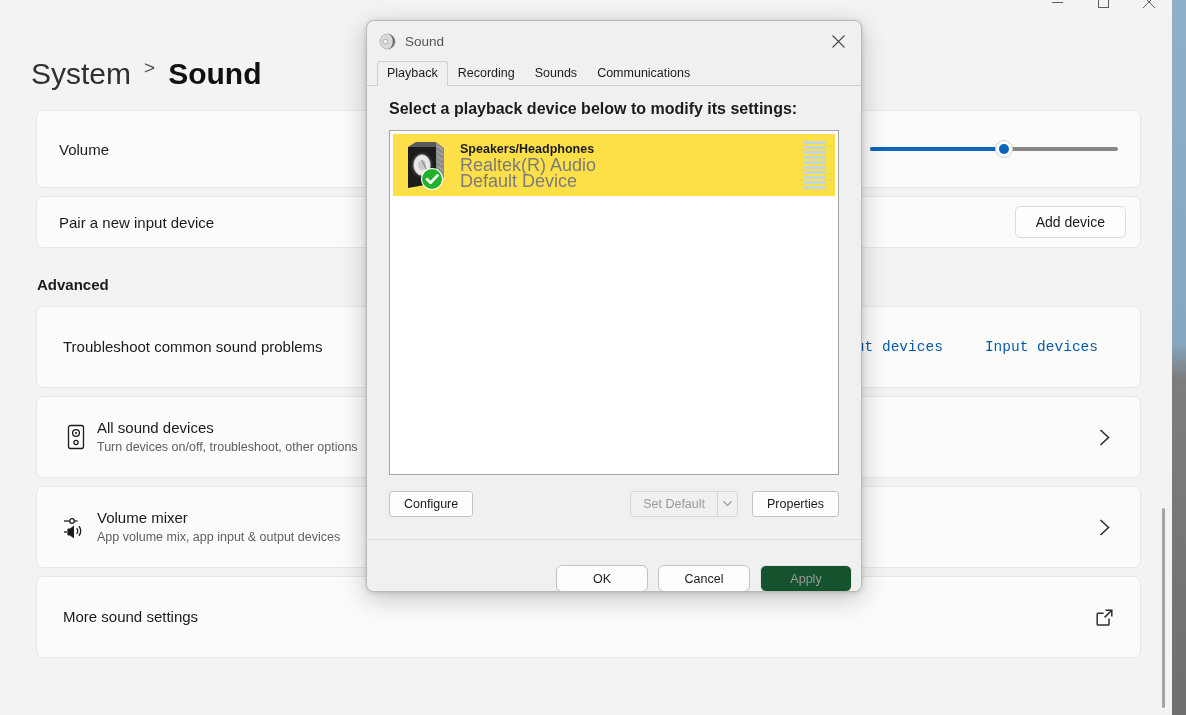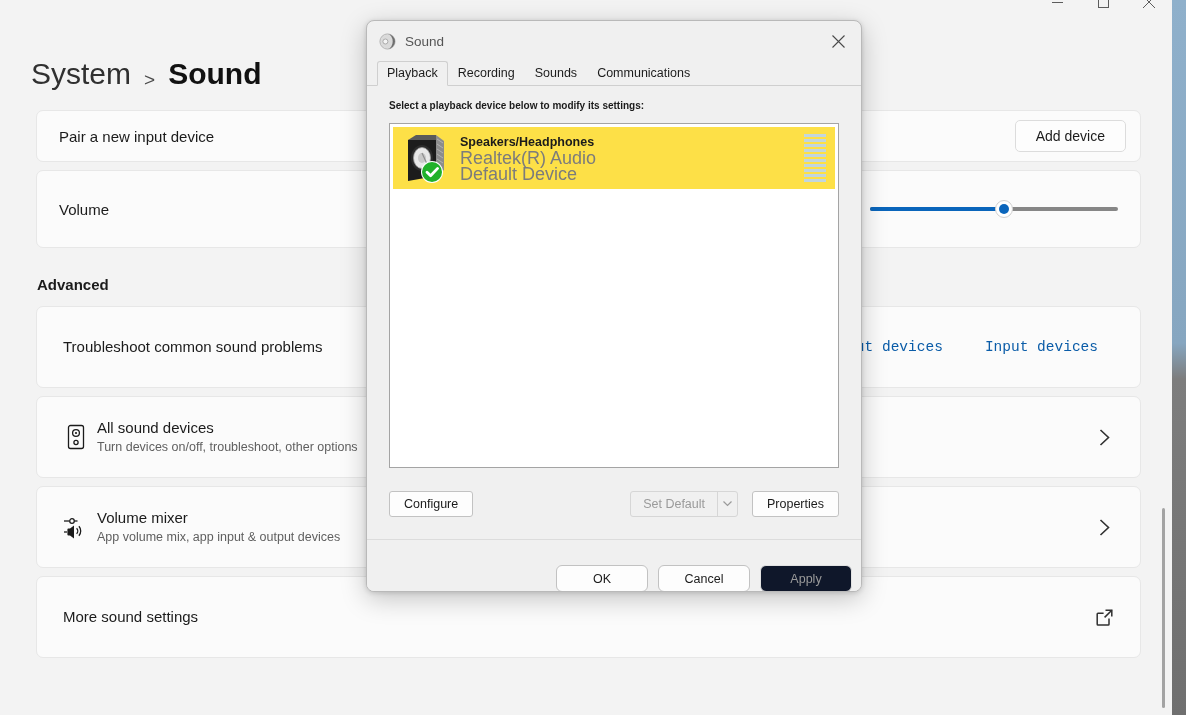--- a/index.html
+++ b/index.html
@@ -32,21 +32,21 @@
   .caption-btn {
     width: 46px; height: 32px;
     display: flex; align-items: center; justify-content: center;
     color: #5c5c5c;
   }
   .caption-btn svg { display: block; }
 
   
   #breadcrumb {
     position: absolute; left: 31px; top: 57px;
-    display: flex; align-items: flex-end; gap: 13px;
+    display: flex; align-items: flex-start; gap: 13px;
     font-size: 30px; color: #1b1b1b;
   }
   #breadcrumb .crumb-sys { font-weight: 400; color: #303030; }
   #breadcrumb .crumb-sep { font-size: 19px; color: #4a4a4a; font-weight: 400; }
   #breadcrumb .crumb-cur { font-weight: 700; color: #111; }
 
   
   #content {
     position: absolute; left: 36px; top: 110px;
     width: 1105px;
@@ -190,21 +190,21 @@
     z-index: 2;
   }
 
   #dlg-body {
     background: #f0f0f0;
     padding: 14px 22px 0 22px;
     height: 453px;
     position: relative;
   }
   #dlg-prompt {
-    font-size: 10px; font-weight: 700; color: #1b1b1b;
+    font-size: 16px; font-weight: 700; color: #1b1b1b;
     margin-bottom: 12px;
   }
   #device-list {
     background: #ffffff;
     border: 1px solid #a4a4a4;
     height: 345px;
     padding: 3px;
     overflow: hidden;
   }
   .device-item {
@@ -257,21 +257,21 @@
     padding-right: 9px;
     gap: 10px;
   }
   .btn-foot {
     width: 92px; height: 27px;
     background: #fdfdfd; border: 1px solid #c2c2c2; border-radius: 6px;
     font-size: 12.5px; color: #1b1b1b;
     font-family: "Liberation Sans", sans-serif;
     display: flex; align-items: center; justify-content: center;
   }
-  .btn-foot.disabled { color: #9a9a9a; background: #0f172a; border-color: #e2e2e2; }
+  .btn-foot.disabled { color: #9a9a9a; background: #14532d; border-color: #e2e2e2; }
 </style>
 </head>
 <body>
 
 <div id="desktop"></div>
 
 <div id="settings-window">
 
   <div class="caption-bar">
     <div class="caption-btn">
@@ -291,35 +291,35 @@
     </div>
   </div>
 
   <div id="breadcrumb">
     <span class="crumb-sys">System</span>
     <span class="crumb-sep">&gt;</span>
     <span class="crumb-cur">Sound</span>
   </div>
 
   <div id="content">
-
-    <div class="card row-pair">
-      <span class="label">Pair a new input device</span>
-      <span class="spacer"></span>
-      <button class="btn-light">Add device</button>
-    </div>
 
     <div class="card row-volume">
       <span class="label">Volume</span>
       <span class="spacer"></span>
       <div class="slider">
         <div class="track"></div>
         <div class="fill" id="vol-fill" style="width: 133.92px;"></div>
         <div class="thumb" id="vol-thumb" style="left: 124.92px;"></div>
       </div>
+    </div>
+
+    <div class="card row-pair">
+      <span class="label">Pair a new input device</span>
+      <span class="spacer"></span>
+      <button class="btn-light">Add device</button>
     </div>
 
     <div class="section-head">Advanced</div>
 
     <div class="card row-adv">
       <div class="txt">
         <div class="t1">Troubleshoot common sound problems</div>
       </div>
       <div class="links">
         <span class="link">Output devices</span>

